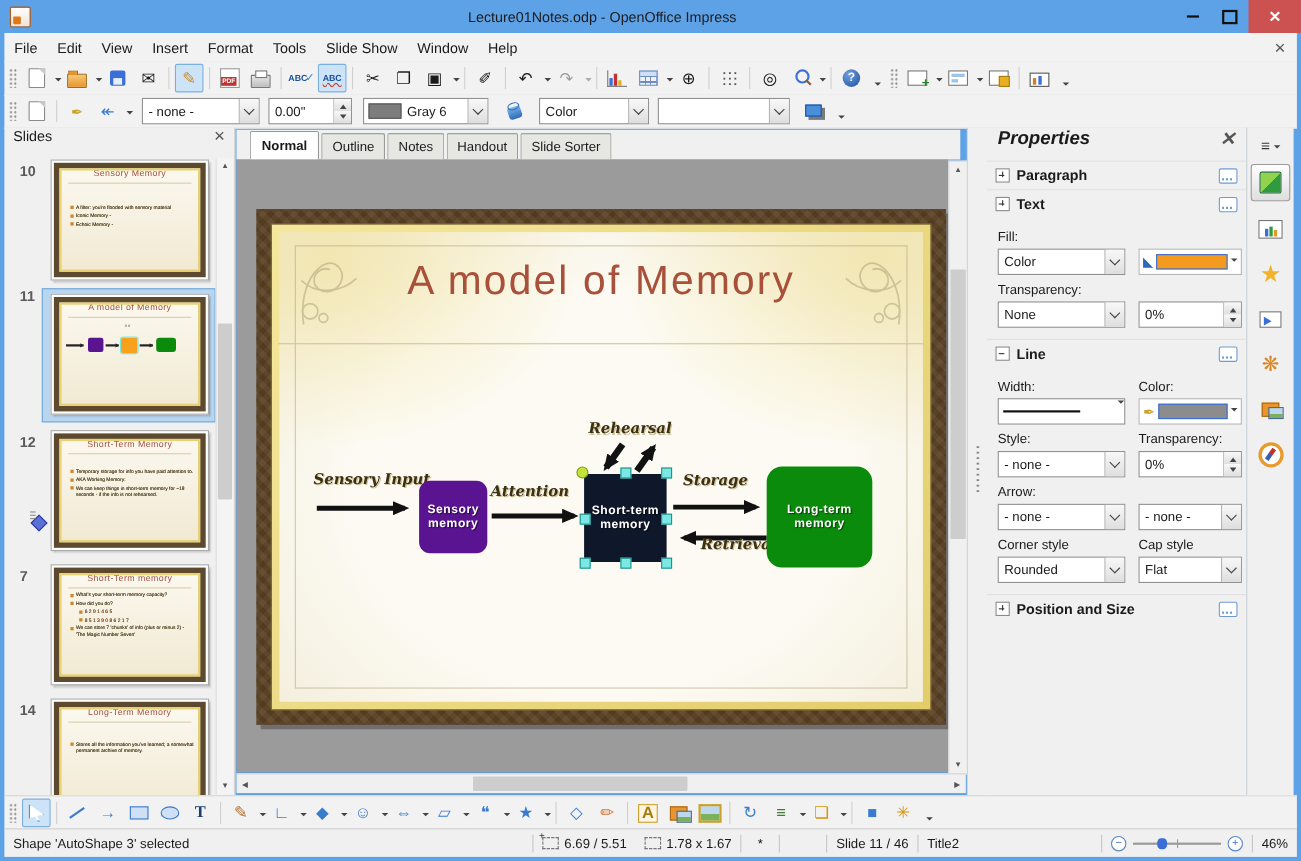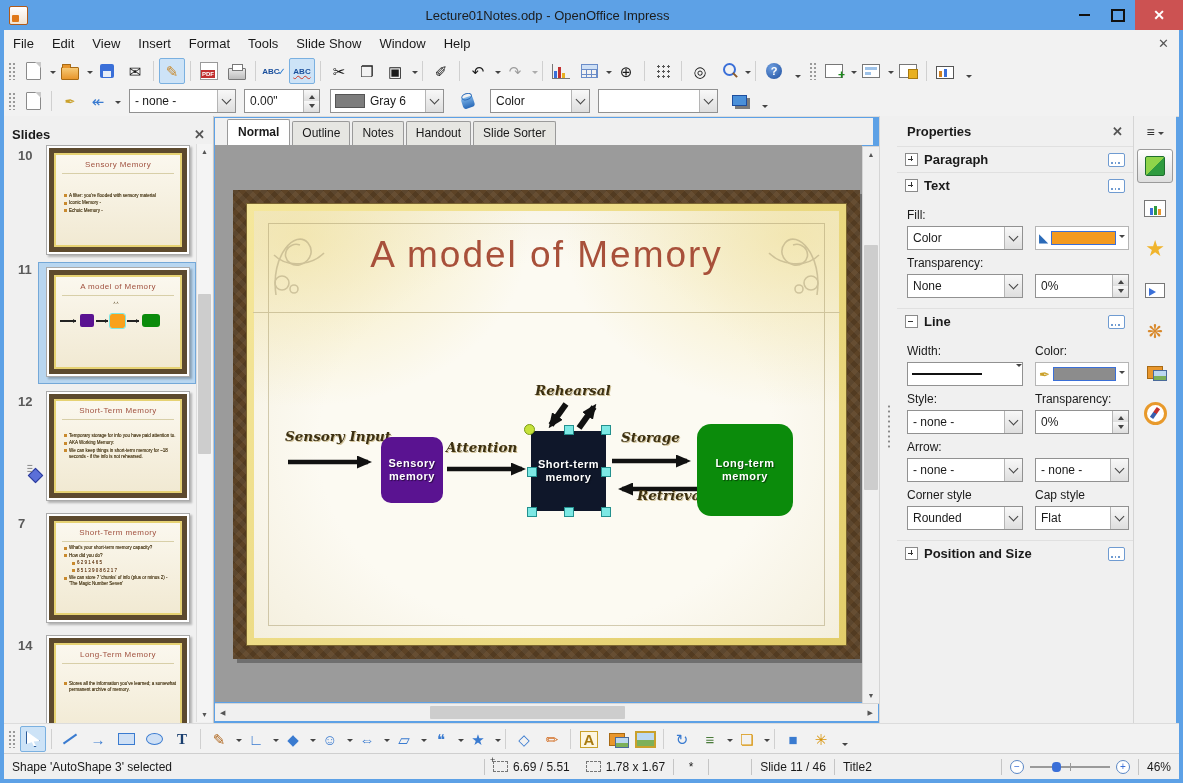--- a/index.html
+++ b/index.html
@@ -126,29 +126,29 @@
   .spin .val{flex:1;padding:0 5px;display:flex;align-items:center;}
   .spin .btns{width:15px;display:flex;flex-direction:column;border-left:1px solid #b5b5b5;}
   .spin .btns span{flex:1;display:flex;align-items:center;justify-content:center;background:linear-gradient(#f8f8f8,#dedede);}
   .tri-up{width:0;height:0;border:3px solid transparent;border-bottom:4px solid #444;margin-bottom:1px;}
   .tri-dn{width:0;height:0;border:3px solid transparent;border-top:4px solid #444;margin-top:1px;}
   .swatch{height:12px;border:1px solid #3a6fd8;}
 
   
   .slidespanel{position:absolute;left:4px;top:116px;width:209px;height:607px;background:#f0f0f0;
                border-right:1px solid #c8c8c8;overflow:hidden;}
-  .sp-head{height:26px;display:flex;align-items:flex-end;padding:0 8px;font-weight:bold;font-size:13px;}
+  .sp-head{height:26px;display:flex;align-items:flex-start;padding:0 8px;font-weight:normal;font-size:13px;}
   .sp-close{margin-left:auto;color:#555;}
   .thumbnum{position:absolute;font-weight:bold;color:#5a5a5a;font-size:13px;}
   .thumb{position:absolute;width:138px;height:104px;background:#fff;border:1px solid #aaa;
          box-shadow:2px 2px 2px rgba(0,0,0,.25);padding:2px;}
   .thumb .frame{width:100%;height:100%;box-sizing:border-box;border:5px solid #5d4a2e;
          background:linear-gradient(#fbf8ef,#f1e9d2);position:relative;}
   .thumb .frame::before{content:"";position:absolute;inset:0;border:2px solid #e6d273;pointer-events:none;}
-  .thumb .ttl{margin-top:7px;text-align:center;font-size:8px;color:#a0513f;letter-spacing:.4px;}
+  .thumb .ttl{text-align:center;font-size:8px;color:#a0513f;letter-spacing:.4px;}
   .thumb .tdiv{height:1px;background:#d8cfa8;margin:4px 8px 3px;}
   .thumb .bl{display:flex;gap:2px;font-size:4.5px;line-height:6px;color:#4a3a1a;margin:1.5px 6px 0 10px;
              text-shadow:0 0 .6px #6a5a3a;}
   .thumb .bl i{flex:0 0 3px;height:3px;background:#c98a2e;margin-top:1.5px;}
   .thumb .bl.sub{margin-left:18px;color:#7a4a2a;}
   .selhl{position:absolute;left:34px;width:156px;height:120px;background:#b8d6f0;border:1px solid #74a8d8;}
   .minidiag{position:relative;height:40px;margin-top:6px;}
   .mbox{position:absolute;top:12px;border-radius:2px;}
   .marrow{position:absolute;top:18px;height:1.5px;background:#222;}
   .marrow::after{content:"";position:absolute;right:-2px;top:-1.5px;border:2px solid transparent;border-left:3px solid #222;}
@@ -194,21 +194,21 @@
   .diaglabel{position:absolute;font-family:"DejaVu Serif",serif;font-style:italic;font-weight:600;
              font-size:13.5px;color:#3c3012;text-shadow:1px 1px 0 rgba(205,190,145,.95);white-space:nowrap;}
   .dbox{position:absolute;border-radius:10px;display:flex;flex-direction:column;align-items:center;
         justify-content:center;color:#fff;font-weight:bold;font-size:11px;line-height:13px;
         text-shadow:1px 1px 1px rgba(0,0,0,.55);letter-spacing:.5px;}
   .handle{position:absolute;width:8px;height:8px;background:#7ce8e4;border:1px solid #23908e;}
   .handle.rot{width:9px;height:9px;border-radius:50%;background:#c6e23a;border-color:#7a9a1a;}
 
   
   .props{position:absolute;left:897px;top:116px;width:236px;height:607px;background:#f0f0f0;overflow:hidden;}
-  .pr-head{height:30px;display:flex;align-items:center;padding:0 10px;font-weight:bold;font-size:13px;}
+  .pr-head{height:30px;display:flex;padding:0 10px;font-weight:bold;font-size:17px;font-style:italic;}
   .pr-close{margin-left:auto;color:#555;}
   .section{display:flex;align-items:center;height:25px;padding:0 8px;border-top:1px solid #e0e0e0;gap:6px;}
   .section .lab{font-weight:bold;font-size:13px;}
   .expander{width:11px;height:11px;background:#fff;border:1px solid #8a8a8a;position:relative;flex:0 0 11px;}
   .expander::before{content:"";position:absolute;left:2px;top:4.5px;width:5px;height:1.5px;background:#333;}
   .expander.plus::after{content:"";position:absolute;left:4.5px;top:2px;width:1.5px;height:5px;background:#333;}
   .launcher{margin-left:auto;width:15px;height:12px;border:1px solid #6f9bd1;border-radius:2px;background:#fff;position:relative;}
   .launcher::after{content:"";position:absolute;left:2px;bottom:2px;width:9px;height:2px;
         background:repeating-linear-gradient(to right,#6f9bd1 0 2px,transparent 2px 3.5px);}
   .pr-body{padding:4px 12px 10px 10px;}

